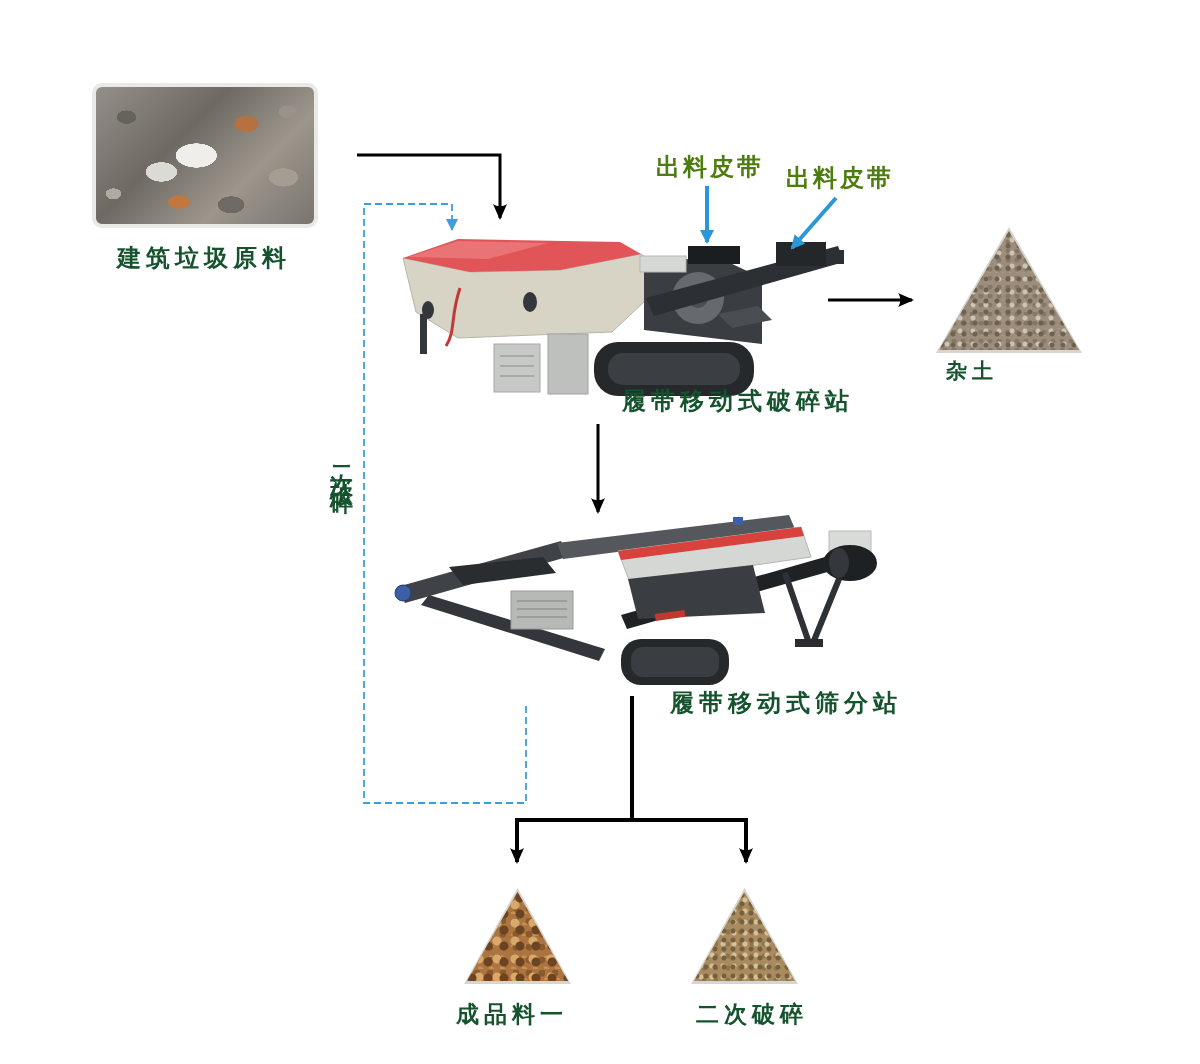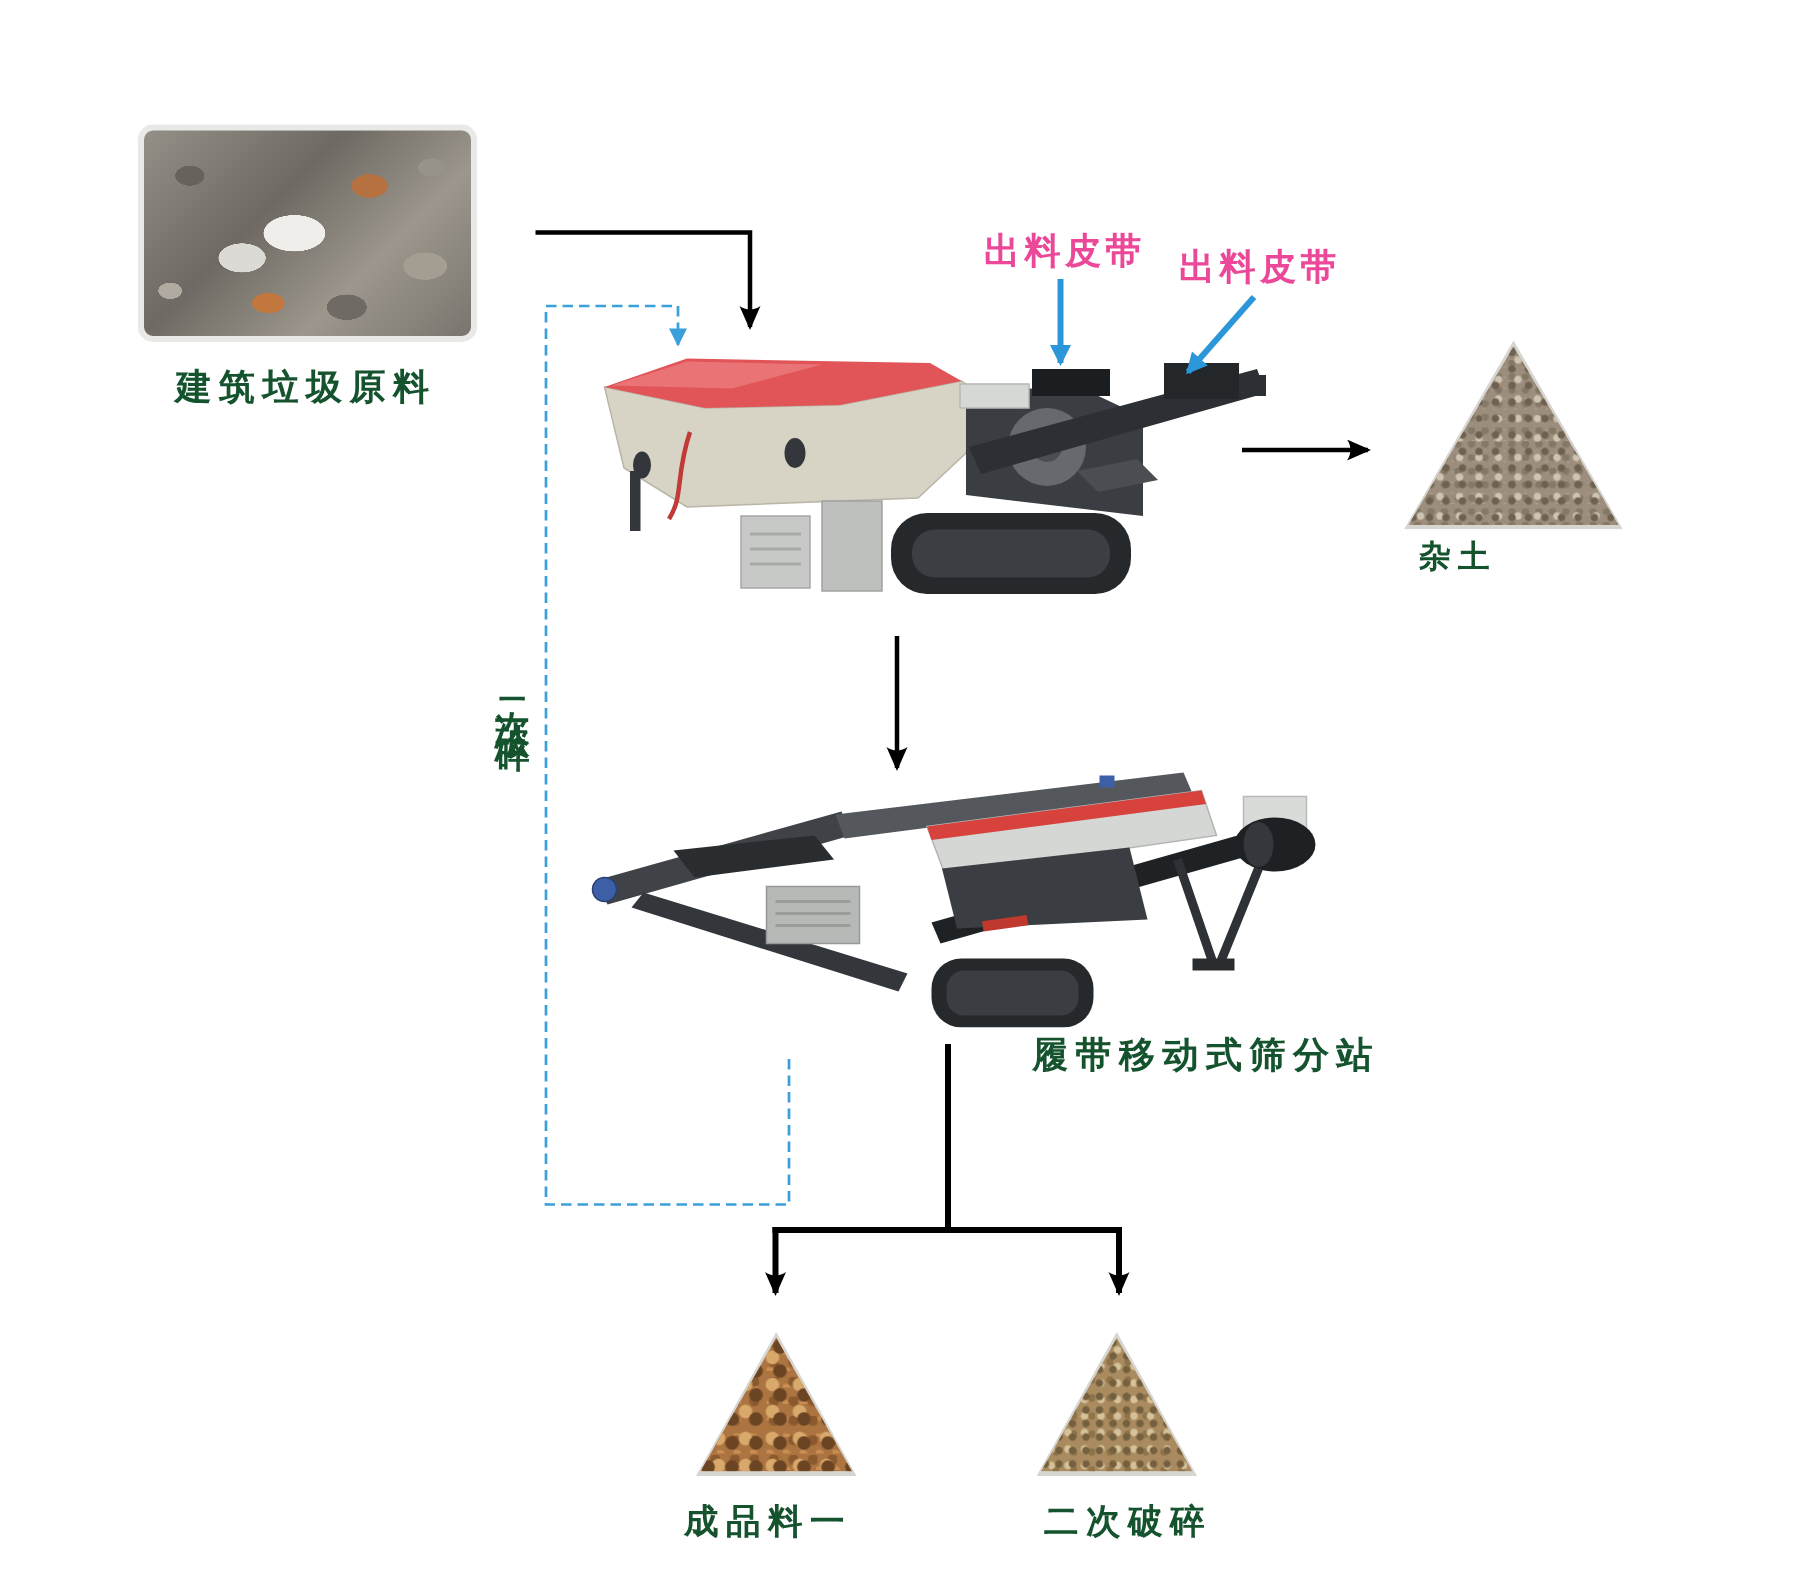--- a/index.html
+++ b/index.html
@@ -6,21 +6,21 @@
   .canvas{
     position:relative;width:1200px;height:1064px;background:#ffffff;overflow:hidden;
     font-family:"Liberation Serif","DejaVu Serif",serif;
   }
   .abs{position:absolute;}
   .lbl{
     position:absolute;font-weight:bold;color:#14532d;
     font-size:24px;letter-spacing:5px;white-space:nowrap;
     transform:translateX(-50%);
   }
-  .lbl-blue{color:#ec4899;letter-spacing:3px;}
+  .lbl-blue{color:#4d7c0f;letter-spacing:3px;}
   .lbl-small{font-size:21px;}
   .lbl-vert{
     transform:none;
     writing-mode:vertical-rl;text-orientation:upright;
     letter-spacing:8px;font-size:23px;
   }
   
   .photo{
     left:92px;top:83px;width:226px;height:145px;
     border:4px solid #e9e9e7;border-radius:10px;box-sizing:border-box;
@@ -163,21 +163,22 @@
     <path d="M632,696 V820" stroke="#000" stroke-width="4" fill="none"></path>
     <line x1="515" y1="820" x2="748" y2="820" stroke="#000" stroke-width="4"></line>
     <line x1="517" y1="818" x2="517" y2="862" stroke="#000" stroke-width="4" marker-end="url(#ab)"></line>
     <line x1="746" y1="818" x2="746" y2="862" stroke="#000" stroke-width="4" marker-end="url(#ab)"></line>
     <line x1="707" y1="186" x2="707" y2="242" stroke="#2b97d9" stroke-width="4" marker-end="url(#abl)"></line>
     <line x1="836" y1="198" x2="792" y2="248" stroke="#2b97d9" stroke-width="4" marker-end="url(#abl)"></line>
     <path d="M526,706 V803 H364 V204 H452 V230" stroke="#3a9fdb" stroke-width="1.8" fill="none" stroke-dasharray="7 4" marker-end="url(#abd)"></path>
   </svg>
 
   <div class="lbl" style="left:204px;top:242px">建筑垃圾原料</div>
-  <div class="lbl" style="left:804px;top:687px">履带移动式筛分站</div>
+  <div class="lbl" style="left:738px;top:385px">履带移动式破碎站</div>
+  <div class="lbl" style="left:786px;top:687px">履带移动式筛分站</div>
   <div class="lbl lbl-small" style="left:972px;top:357px">杂土</div>
   <div class="lbl" style="left:512px;top:999px;font-size:23px">成品料一</div>
   <div class="lbl" style="left:752px;top:999px;font-size:23px">二次破碎</div>
   <div class="lbl lbl-blue" style="left:710px;top:151px">出料皮带</div>
   <div class="lbl lbl-blue" style="left:840px;top:162px">出料皮带</div>
   <div class="lbl lbl-vert" style="left:326px;top:448px">二次破碎</div>
 
 </div>
 
 </body></html>

